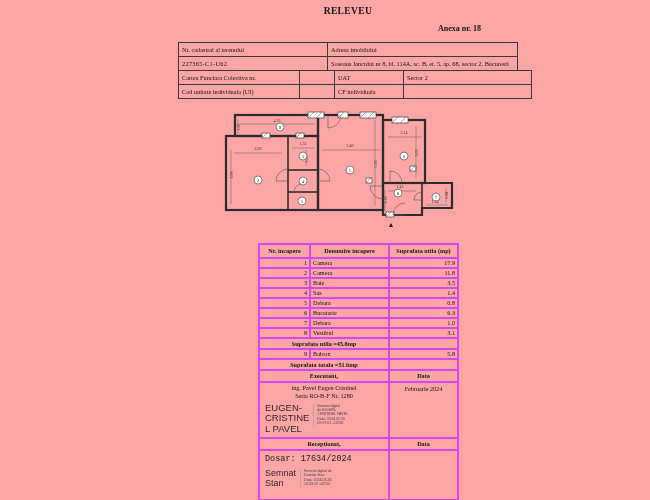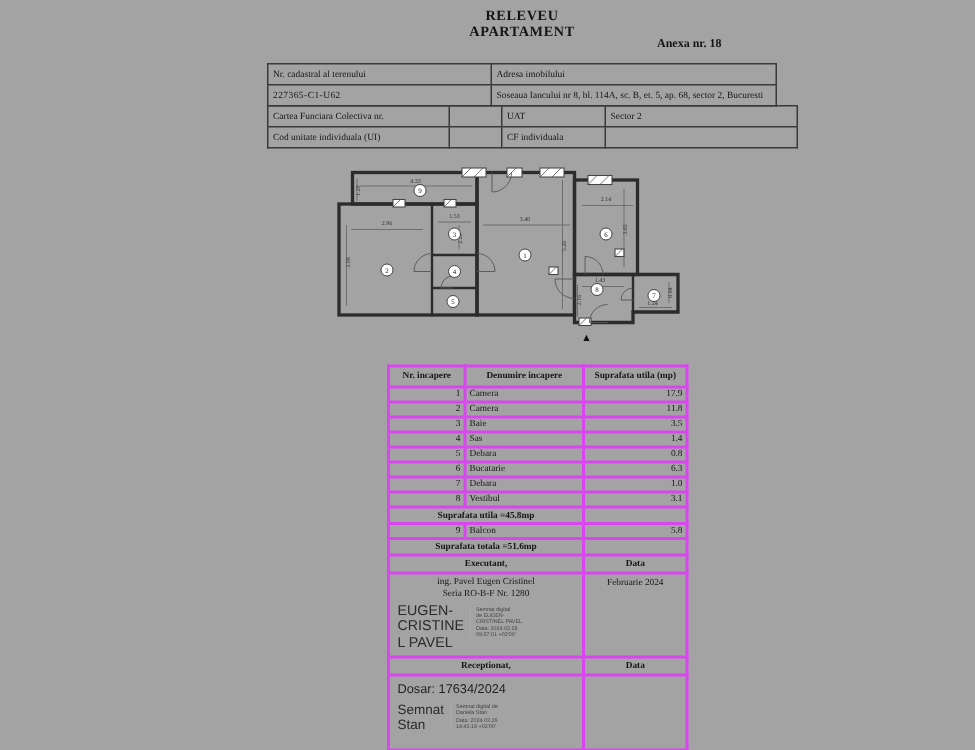--- a/index.html
+++ b/index.html
@@ -1,17 +1,17 @@
 <!DOCTYPE html>
 <html><head>
 <meta charset="utf-8">
 <style>
   html,body{margin:0;padding:0;}
   body{width:650px;height:500px;background:#f2f2f2;font-family:"Liberation Serif",serif;color:#151515;}
-  .page{position:relative;width:650px;height:500px;background:#a3a3a3;overflow:hidden;}
+  .page{position:relative;width:650px;height:500px;background:#fca5a5;overflow:hidden;}
 
   
   .doc-title{position:absolute;left:250px;top:6px;width:196px;text-align:center;line-height:1.12;}
   .doc-title .t1,.doc-title .t2{font-weight:bold;font-size:9.5px;letter-spacing:.4px;}
   .doc-title .scale{font-size:8px;margin-top:1px;}
   .annex{position:absolute;left:438px;top:24px;font-weight:bold;font-size:8px;}
 
   
   table{border-collapse:collapse;table-layout:fixed;}
   .info-a{position:absolute;left:178px;top:42px;width:325px;}
@@ -43,30 +43,29 @@
   .sum-row td{font-weight:bold;text-align:center;height:9px;}
   .sec-hd td{font-weight:bold;text-align:center;height:10px;}
   .exec-cell{vertical-align:top !important;height:52px !important;padding:1px 2px !important;}
   .exec-name{text-align:center;font-size:6.2px;line-height:1.25;}
   .sig-row{display:flex;align-items:flex-start;margin-top:3px;}
   .sig-big{font-family:"Liberation Sans",sans-serif;font-size:9.5px;line-height:1.12;color:#2b2b2b;padding-left:3px;white-space:pre-line;}
   .sig-big.small2{font-size:9px;}
   .sig-small{font-family:"Liberation Sans",sans-serif;font-size:3.6px;line-height:1.25;color:#444;margin-left:4px;padding-left:3px;border-left:0.5px solid #aaa;white-space:pre-line;margin-top:1px;}
   .data-cell{vertical-align:top !important;text-align:center;font-size:6.4px;padding-top:2px !important;}
   .recv-cell{vertical-align:top !important;height:44px !important;padding:2px 2px !important;}
-  .dosar{font-family:Liberation Sans, sans-serif;font-size:8.5px;color:#222;margin:2px 0 2px 3px;}
+  .dosar{font-family:Liberation Mono, monospace;font-size:8.5px;color:#222;margin:2px 0 2px 3px;}
 </style>
 </head>
 <body>
 
 <div class="page">
 
   <div class="doc-title">
     <div class="t1">RELEVEU</div>
-    <div class="t2">APARTAMENT</div>
   </div>
   <div class="annex">Anexa nr. 18</div>
 
   <table class="info-a">
     <tbody>
         <tr>
       <td class="c1">Nr. cadastral al terenului</td>
       <td class="c2">Adresa imobilului</td>
     </tr>
     <tr>

